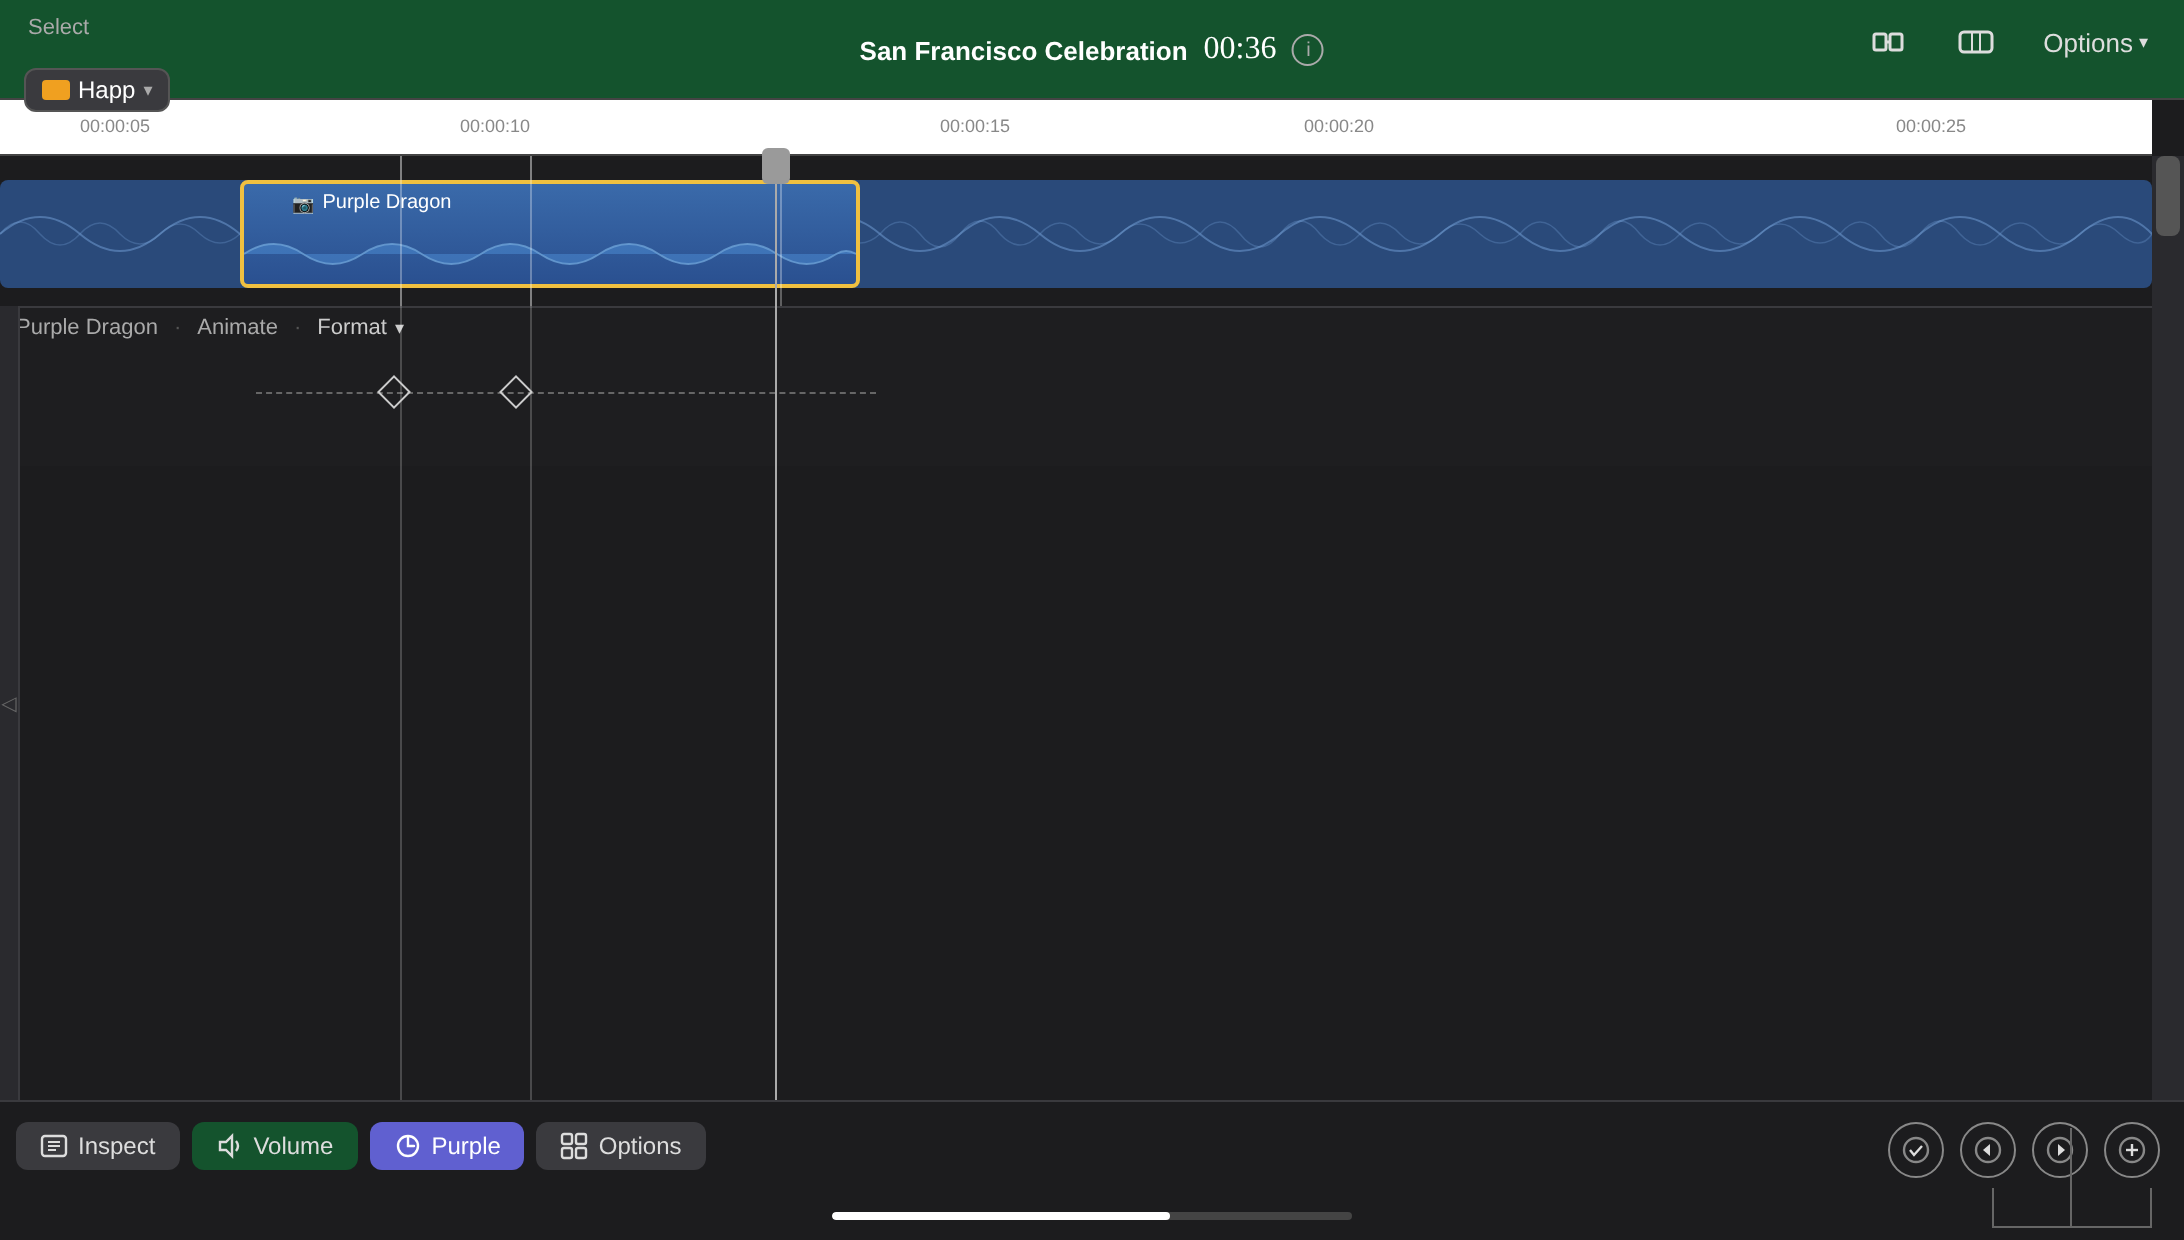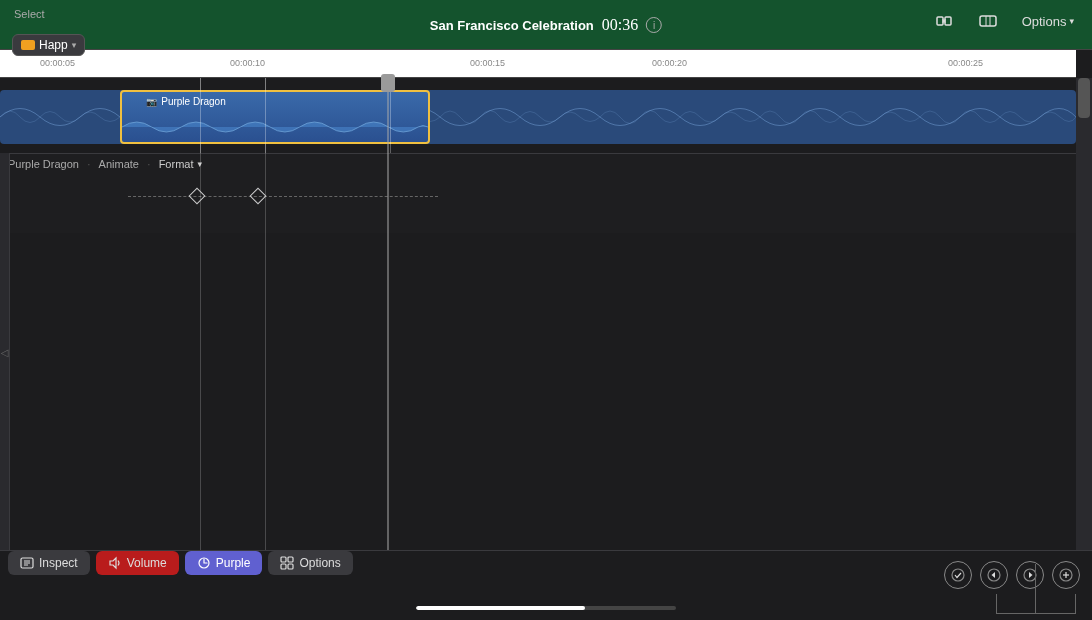--- a/index.html
+++ b/index.html
@@ -367,21 +367,21 @@
     .bottom-toolbar {
       position: absolute;
       bottom: 0;
       left: 0;
       right: 0;
       height: 70px;
       background: #1c1c1e;
       border-top: 1px solid #3a3a3e;
       display: flex;
       align-items: flex-start;
-      padding-top: 0;
+      padding-top: 10px;
       padding-left: 8px;
       gap: 6px;
     }
 
     .btn-inspect {
       display: flex;
       align-items: center;
       gap: 5px;
       padding: 5px 12px;
       border: none;
@@ -391,21 +391,21 @@
       font-size: 12px;
       cursor: pointer;
     }
 
     .btn-volume {
       display: flex;
       align-items: center;
       gap: 5px;
       padding: 5px 12px;
       border: none;
-      background: #b91c1c;
+      background: #14532d;
       color: #ddd;
       border-radius: 6px;
       font-size: 12px;
       cursor: pointer;
     }
 
     .btn-animate {
       display: flex;
       align-items: center;
       gap: 5px;

